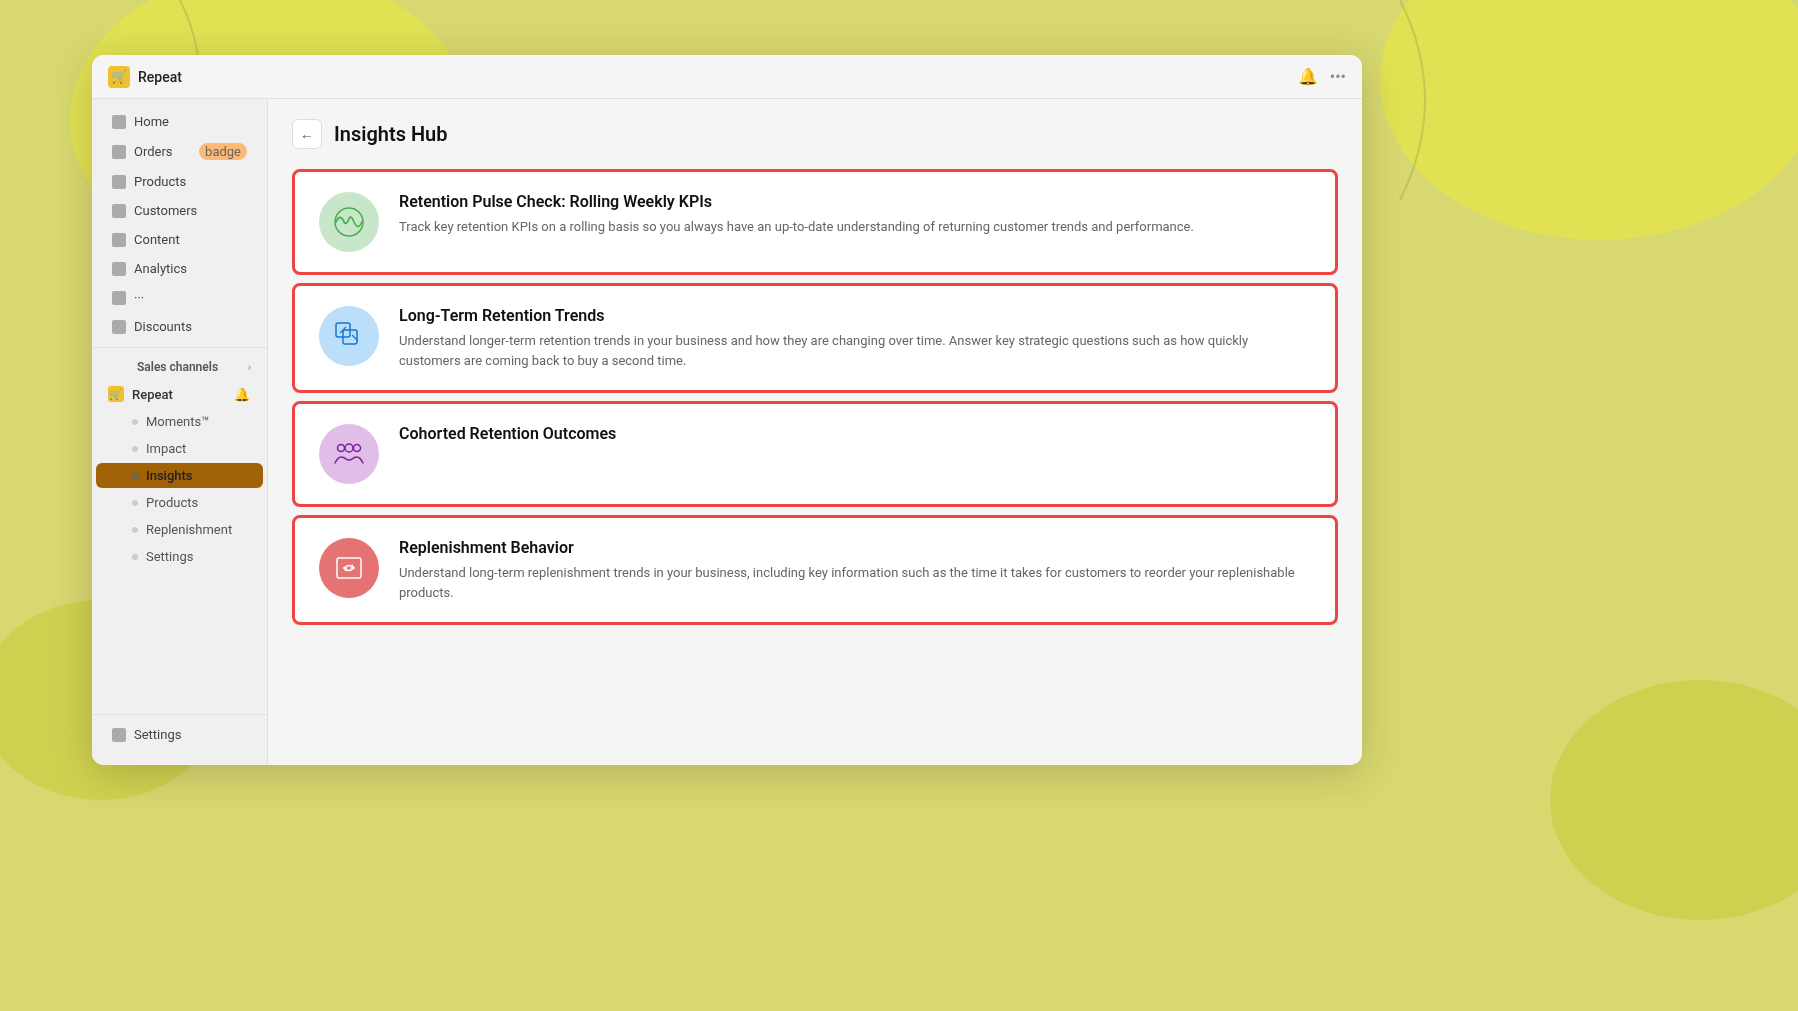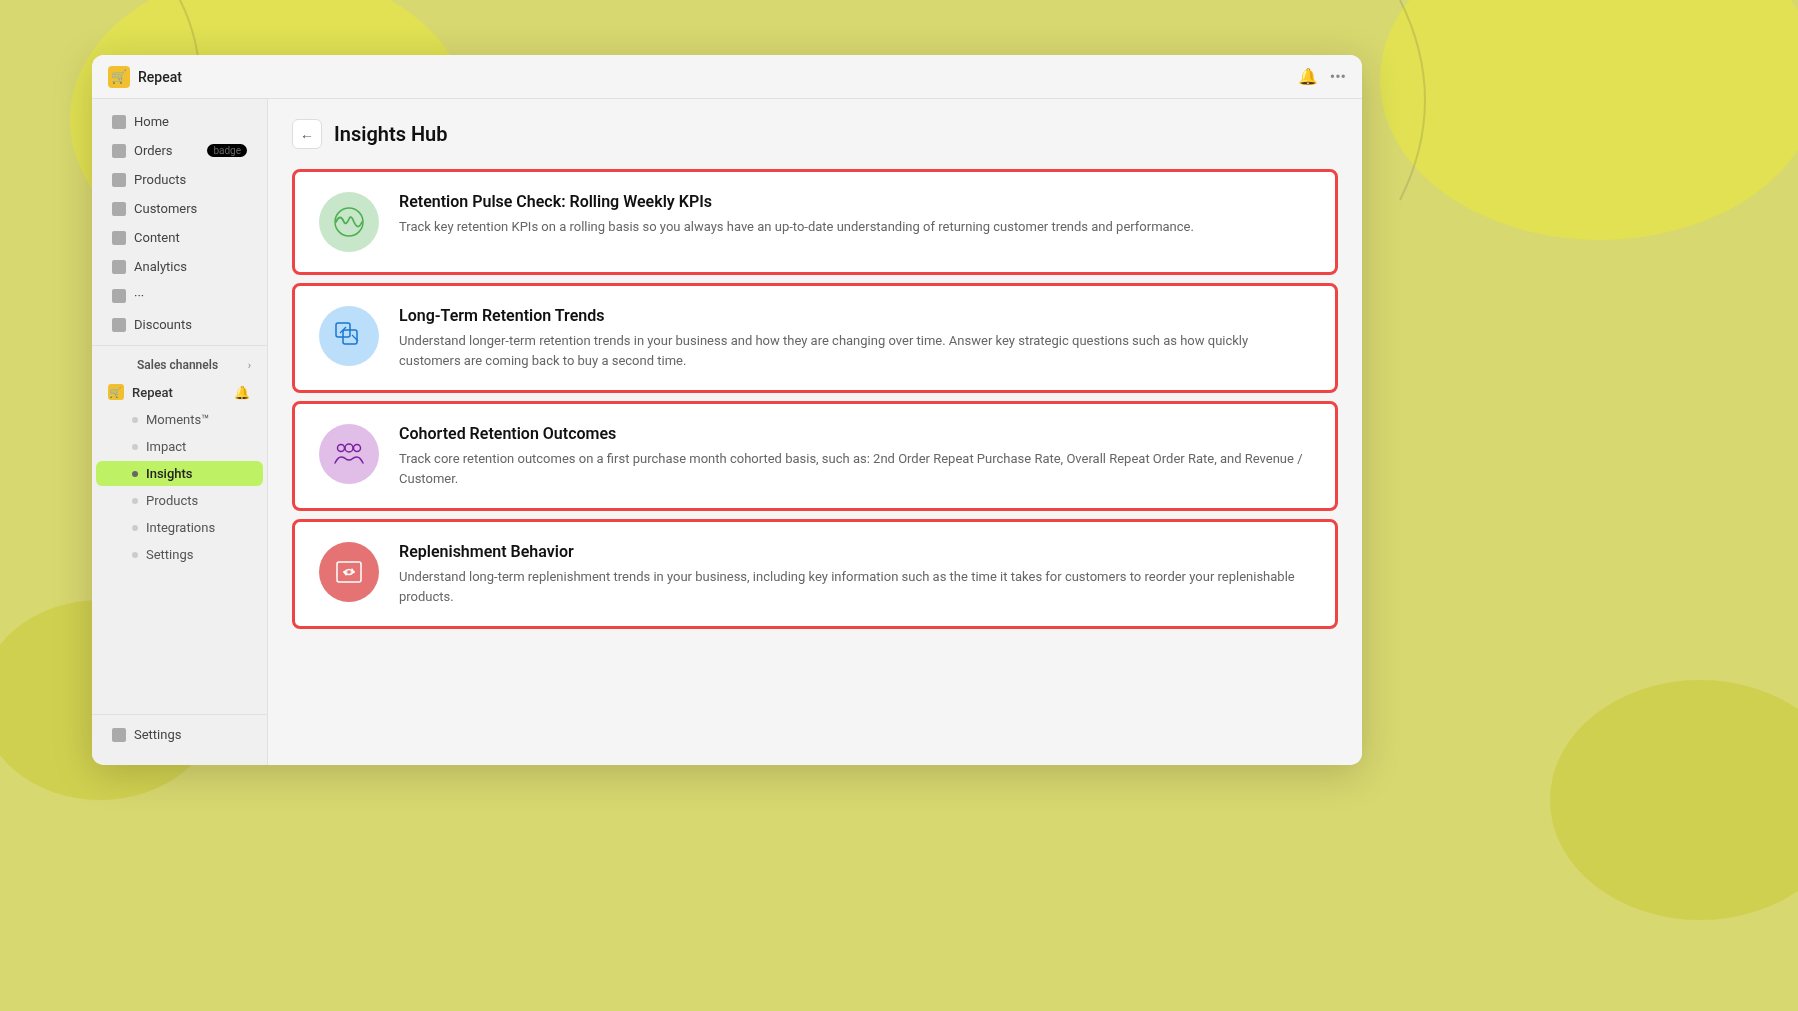--- a/index.html
+++ b/index.html
@@ -168,21 +168,21 @@
       display: flex;
       align-items: center;
       padding: 5px 16px 5px 36px;
       font-size: 13px;
       color: #555;
       cursor: pointer;
       border-radius: 6px;
       margin: 1px 4px;
     }
     .sub-item.active {
-      background: #bef264;
+      background: #a16207;
       color: #222;
       font-weight: 500;
     }
     .sub-item-dot {
       width: 6px;
       height: 6px;
       background: #ccc;
       border-radius: 50%;
       margin-right: 8px;
       flex-shrink: 0;
@@ -318,21 +318,21 @@
 
     <div class="sidebar">
 
       <div class="sidebar-item">
         <div class="sidebar-icon"></div>
         <span>Home</span>
       </div>
       <div class="sidebar-item">
         <div class="sidebar-icon"></div>
         <span>Orders</span>
-        <span style="font-size:10px; background:#000000; border-radius:10px; padding:1px 6px; color:#666; margin-left:auto;">badge</span>
+        <span style="font-size:13px; background:#fdba74; border-radius:10px; padding:1px 6px; color:#666; margin-left:auto;">badge</span>
       </div>
       <div class="sidebar-item">
         <div class="sidebar-icon"></div>
         <span>Products</span>
       </div>
       <div class="sidebar-item">
         <div class="sidebar-icon"></div>
         <span>Customers</span>
       </div>
       <div class="sidebar-item">
@@ -378,21 +378,21 @@
       <div class="sub-item active">
         <div class="sub-item-dot"></div>
         <span>Insights</span>
       </div>
       <div class="sub-item">
         <div class="sub-item-dot"></div>
         <span>Products</span>
       </div>
       <div class="sub-item">
         <div class="sub-item-dot"></div>
-        <span>Integrations</span>
+        <span>Replenishment</span>
       </div>
       <div class="sub-item">
         <div class="sub-item-dot"></div>
         <span>Settings</span>
       </div>
 
       <div class="sidebar-bottom">
         <div class="sidebar-divider"></div>
         <div class="sidebar-item">
           <div class="sidebar-icon"></div>
@@ -440,21 +440,20 @@
         <div class="card-icon purple">
           <svg class="card-svg" viewBox="0 0 34 34" fill="none" xmlns="http://www.w3.org/2000/svg">
             <circle cx="17" cy="11" r="4" stroke="#7B1FA2" stroke-width="1.5" fill="none"></circle>
             <circle cx="9" cy="11" r="3.5" stroke="#7B1FA2" stroke-width="1.5" fill="none"></circle>
             <circle cx="25" cy="11" r="3.5" stroke="#7B1FA2" stroke-width="1.5" fill="none"></circle>
             <path d="M3 26 Q6 20 9 20 Q12 20 14 22 Q15 23 17 23 Q19 23 20 22 Q22 20 25 20 Q28 20 31 26" stroke="#7B1FA2" stroke-width="1.5" fill="none" stroke-linecap="round"></path>
           </svg>
         </div>
         <div class="card-content">
           <div class="card-title">Cohorted Retention Outcomes</div>
-          <div class="card-desc">Track core retention outcomes on a first purchase month cohorted basis, such as: 2nd Order Repeat Purchase Rate, Overall Repeat Order Rate, and Revenue / Customer.</div>
         </div>
       </div>
 
       <div class="card">
         <div class="card-icon orange-red">
           <svg class="card-svg" viewBox="0 0 34 34" fill="none" xmlns="http://www.w3.org/2000/svg">
             <rect x="5" y="7" width="24" height="20" rx="2" stroke="white" stroke-width="1.5" fill="none"></rect>
             <path d="M12 17 Q17 12 22 17" stroke="white" stroke-width="1.5" fill="none" stroke-linecap="round"></path>
             <path d="M20 14 L22 17 L19 17" stroke="white" stroke-width="1.3" fill="none" stroke-linecap="round" stroke-linejoin="round"></path>
             <path d="M22 17 Q17 22 12 17" stroke="white" stroke-width="1.5" fill="none" stroke-linecap="round"></path>

